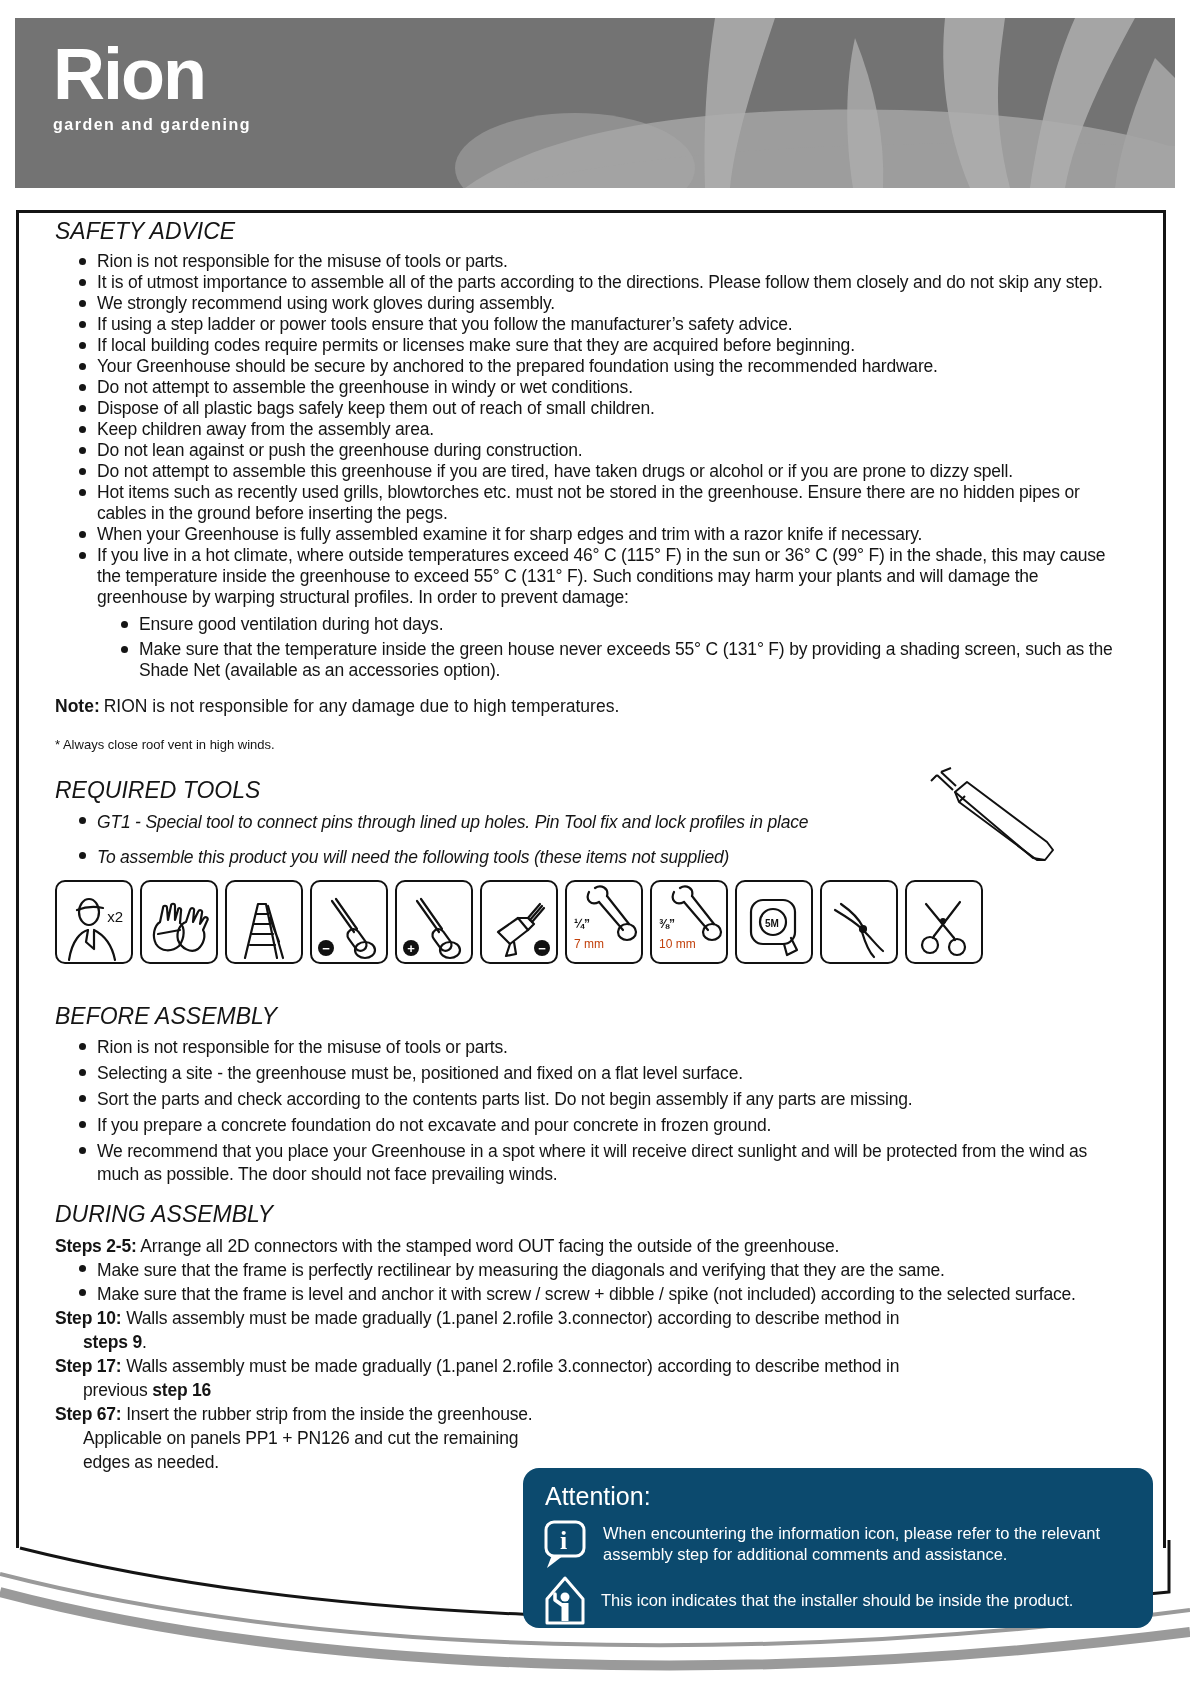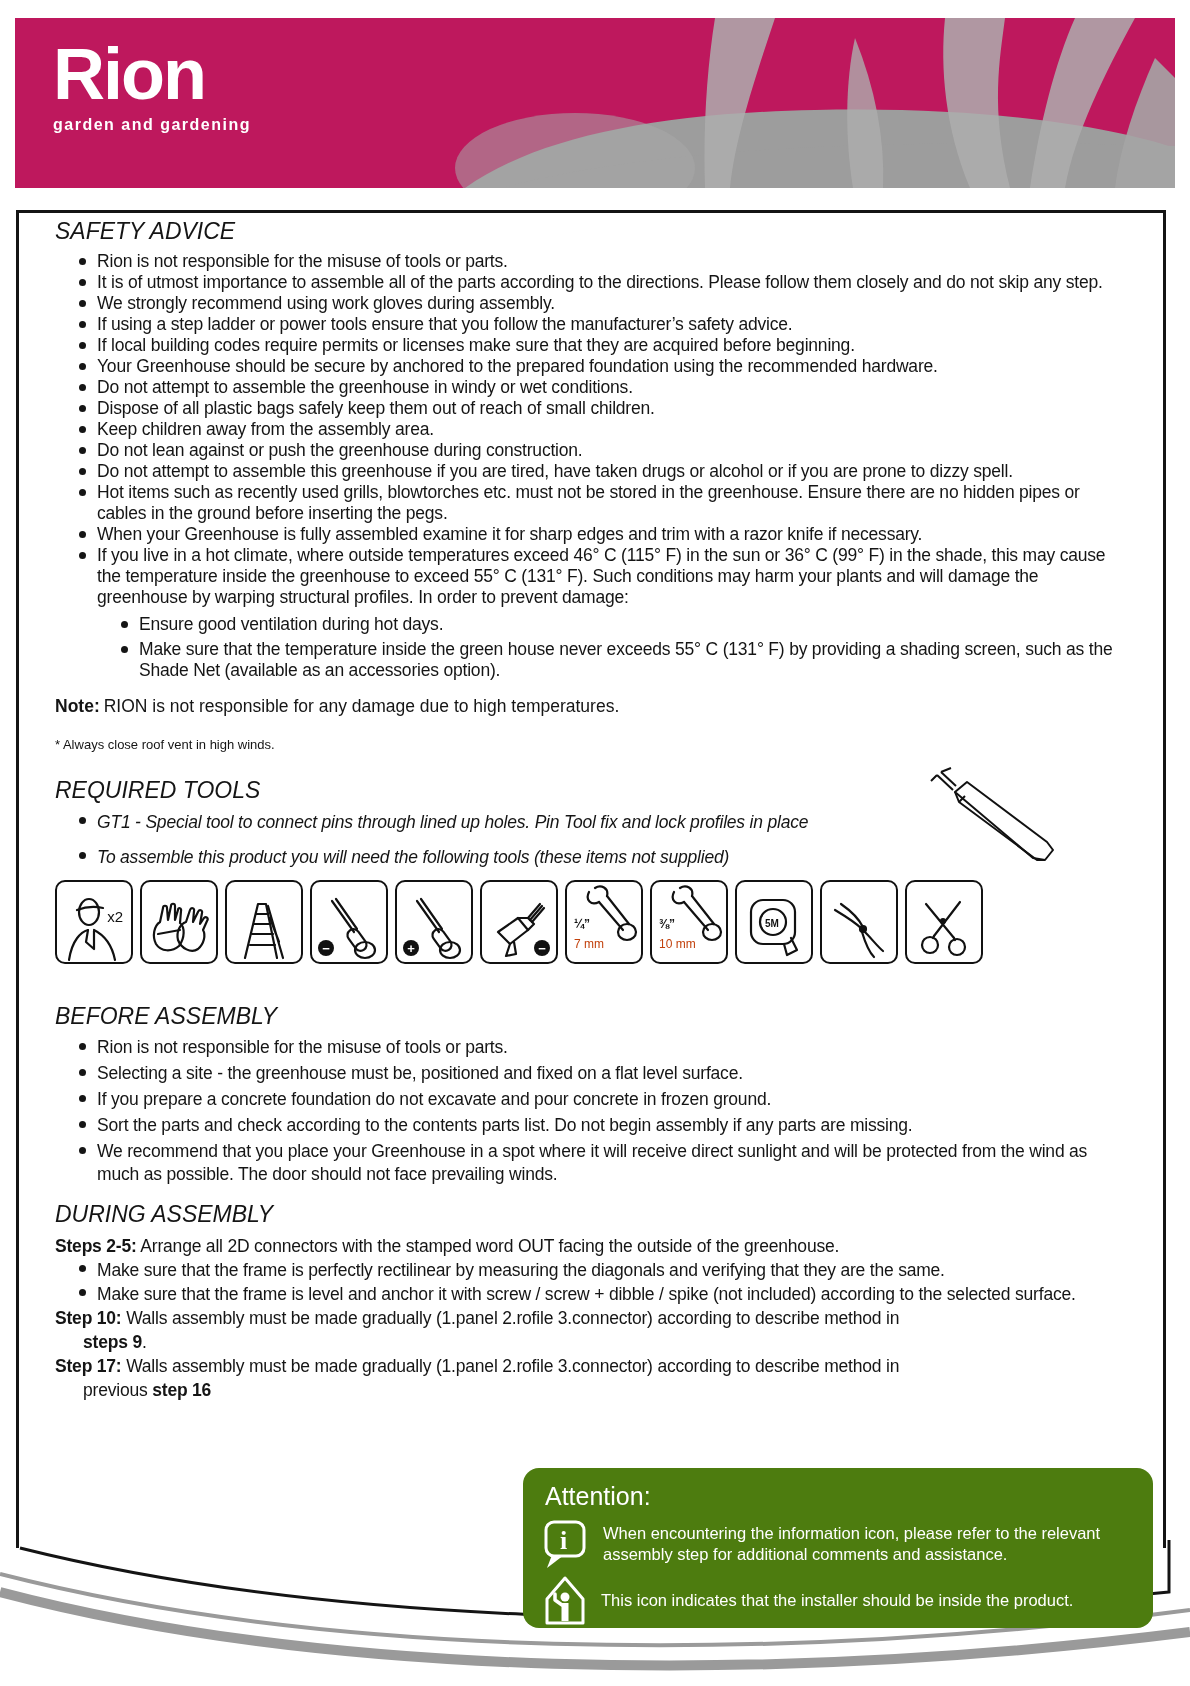--- a/index.html
+++ b/index.html
@@ -1,21 +1,21 @@
 <!DOCTYPE html>
 <html><head>
 <meta charset="utf-8">
 <style>
   html,body{margin:0;padding:0;}
   body{
     width:1190px;height:1686px;position:relative;background:#ffffff;
     font-family:"Liberation Sans",sans-serif;color:#151515;overflow:hidden;
   }
   
-  .hdr{position:absolute;left:15px;top:18px;width:1160px;height:170px;background:#be185d;overflow:hidden;}
+  .hdr{position:absolute;left:15px;top:18px;width:1160px;height:170px;background:#737373;overflow:hidden;}
   .hdr svg.deco{position:absolute;left:0;top:0;}
   .logo{position:absolute;left:38px;top:20px;color:#fff;z-index:3;}
   .logo .word{font-size:72px;font-weight:bold;letter-spacing:-2px;line-height:1;}
   .logo .sub{font-size:16px;font-weight:bold;letter-spacing:1.5px;margin-top:6px;}
   
   .box{
     position:absolute;left:16px;top:210px;width:1150px;height:1338px;
     border:3px solid #141414;border-bottom:none;background:transparent;
     padding:4px 42px 0 36px;box-sizing:border-box;z-index:1;
   }
@@ -49,21 +49,21 @@
   .ba{margin-top:38px;}
   .ba ul.blts li{margin-bottom:3px;line-height:23px;}
   
   .da{margin-top:14px;}
   .da .ln{font-size:17.5px;line-height:24px;letter-spacing:-0.2px;}
   .da .hang{padding-left:28px;text-indent:-28px;}
   .da ul.blts li{line-height:24px;}
   .s67{width:452px;}
   
   .att{
-    position:absolute;left:523px;top:1468px;width:630px;height:160px;background:#4d7c0f;
+    position:absolute;left:523px;top:1468px;width:630px;height:160px;background:#0c4a6e;
     border-radius:16px;color:#fff;padding:12px 20px;box-sizing:border-box;z-index:6;
   }
   .att .ttl{font-size:25px;margin:2px 0 8px 2px;}
   .att .row{display:flex;align-items:center;gap:14px;margin-bottom:6px;}
   .att .row .txt{font-size:16.5px;line-height:21px;flex:1;}
   
   .swoosh{position:absolute;left:0;top:1540px;z-index:2;}
   svg.ic{stroke:#111;fill:none;stroke-width:2.2;stroke-linecap:round;stroke-linejoin:round;}
 </style>
 </head>
@@ -236,35 +236,36 @@
       </div>
 
     </div>
   </section>
 
   <section class="ba">
     <h2 class="sec">BEFORE ASSEMBLY</h2>
     <ul class="blts body-txt">
       <li>Rion is not responsible for the misuse of tools or parts.</li>
       <li>Selecting a site - the greenhouse must be, positioned and fixed on a flat level surface.</li>
+      <li>Sort the parts and check according to the contents parts list. Do not begin assembly if any parts are missing.</li>
       <li>If you prepare a concrete foundation do not excavate and pour concrete in frozen ground.</li>
-      <li>Sort the parts and check according to the contents parts list. Do not begin assembly if any parts are missing.</li>
       <li>We recommend that you place your Greenhouse in a spot where it will receive direct sunlight and will be protected from the wind as much as possible. The door should not face prevailing winds.</li>
     </ul>
   </section>
 
   <section class="da">
     <h2 class="sec">DURING ASSEMBLY</h2>
     <p class="ln" style="margin:0;"><b>Steps 2-5:</b> <span>Arrange all 2D connectors with the stamped word OUT facing the outside of the greenhouse.</span></p>
     <ul class="blts ln">
       <li>Make sure that the frame is perfectly rectilinear by measuring the diagonals and verifying that they are the same.</li>
       <li>Make sure that the frame is level and anchor it with screw / screw + dibble / spike (not included) according to the selected surface.</li>
     </ul>
     <p class="ln hang" style="margin:0;"><b>Step 10:</b> <span>Walls assembly must be made gradually (1.panel 2.rofile 3.connector) according to describe method in</span><br><b>steps 9</b><span>.</span></p>
     <p class="ln hang" style="margin:0;"><b>Step 17:</b> <span>Walls assembly must be made gradually (1.panel 2.rofile 3.connector) according to describe method in</span><br><span>previous </span><b>step 16</b></p>
+    <p class="ln hang s67" style="margin:0;"><b>Step 67:</b> <span>Insert the rubber strip from the inside the greenhouse. Applicable on panels PP1 + PN126 and cut the remaining edges as needed.</span></p>
   </section>
 
 </div>
 
 <div class="att">
   <div class="ttl">Attention:</div>
   <div class="row">
     <svg width="46" height="50" viewBox="0 0 46 50">
       <rect x="3" y="3" width="38" height="34" rx="8" stroke="#fff" stroke-width="3" fill="none"></rect>
       <polygon points="9,36 4,49 21,36" fill="#fff"></polygon>

